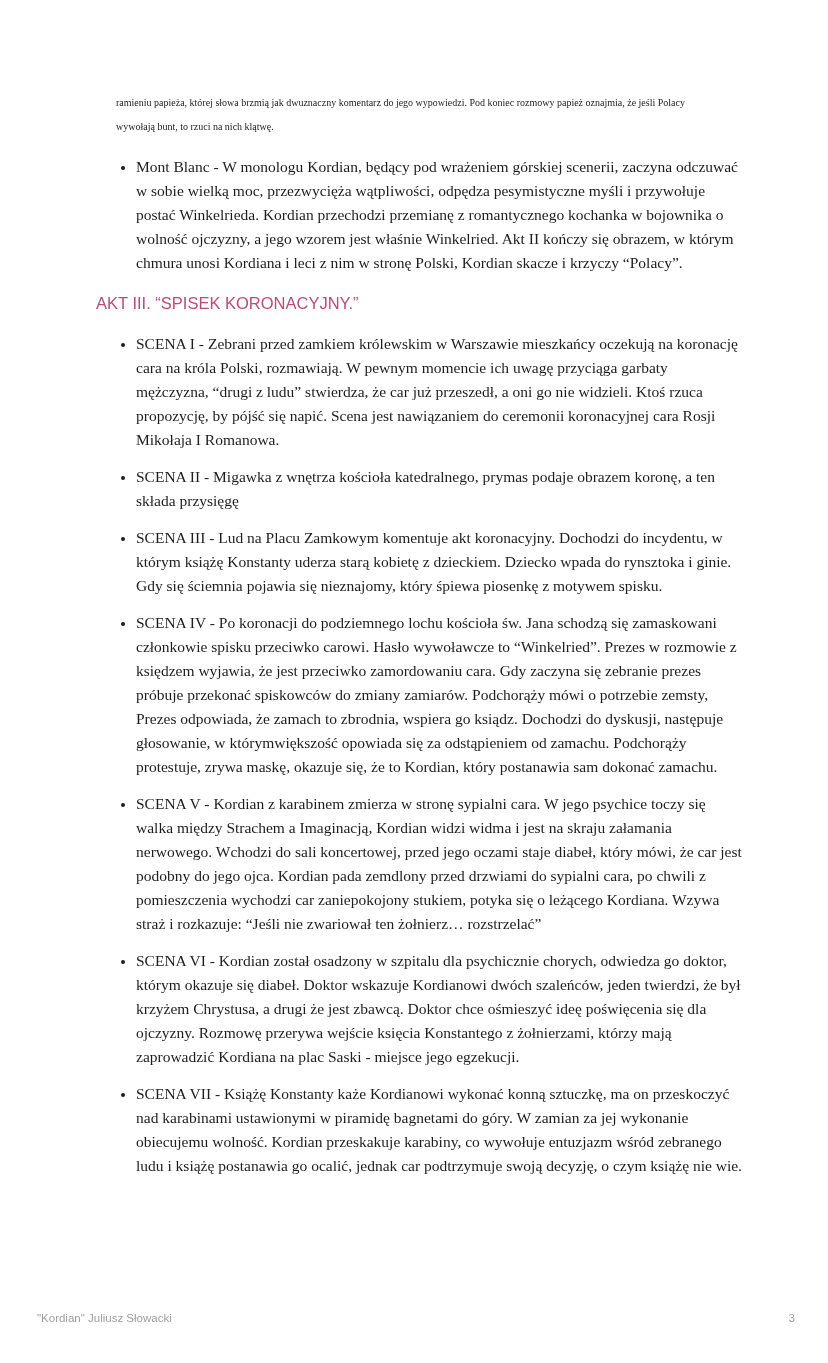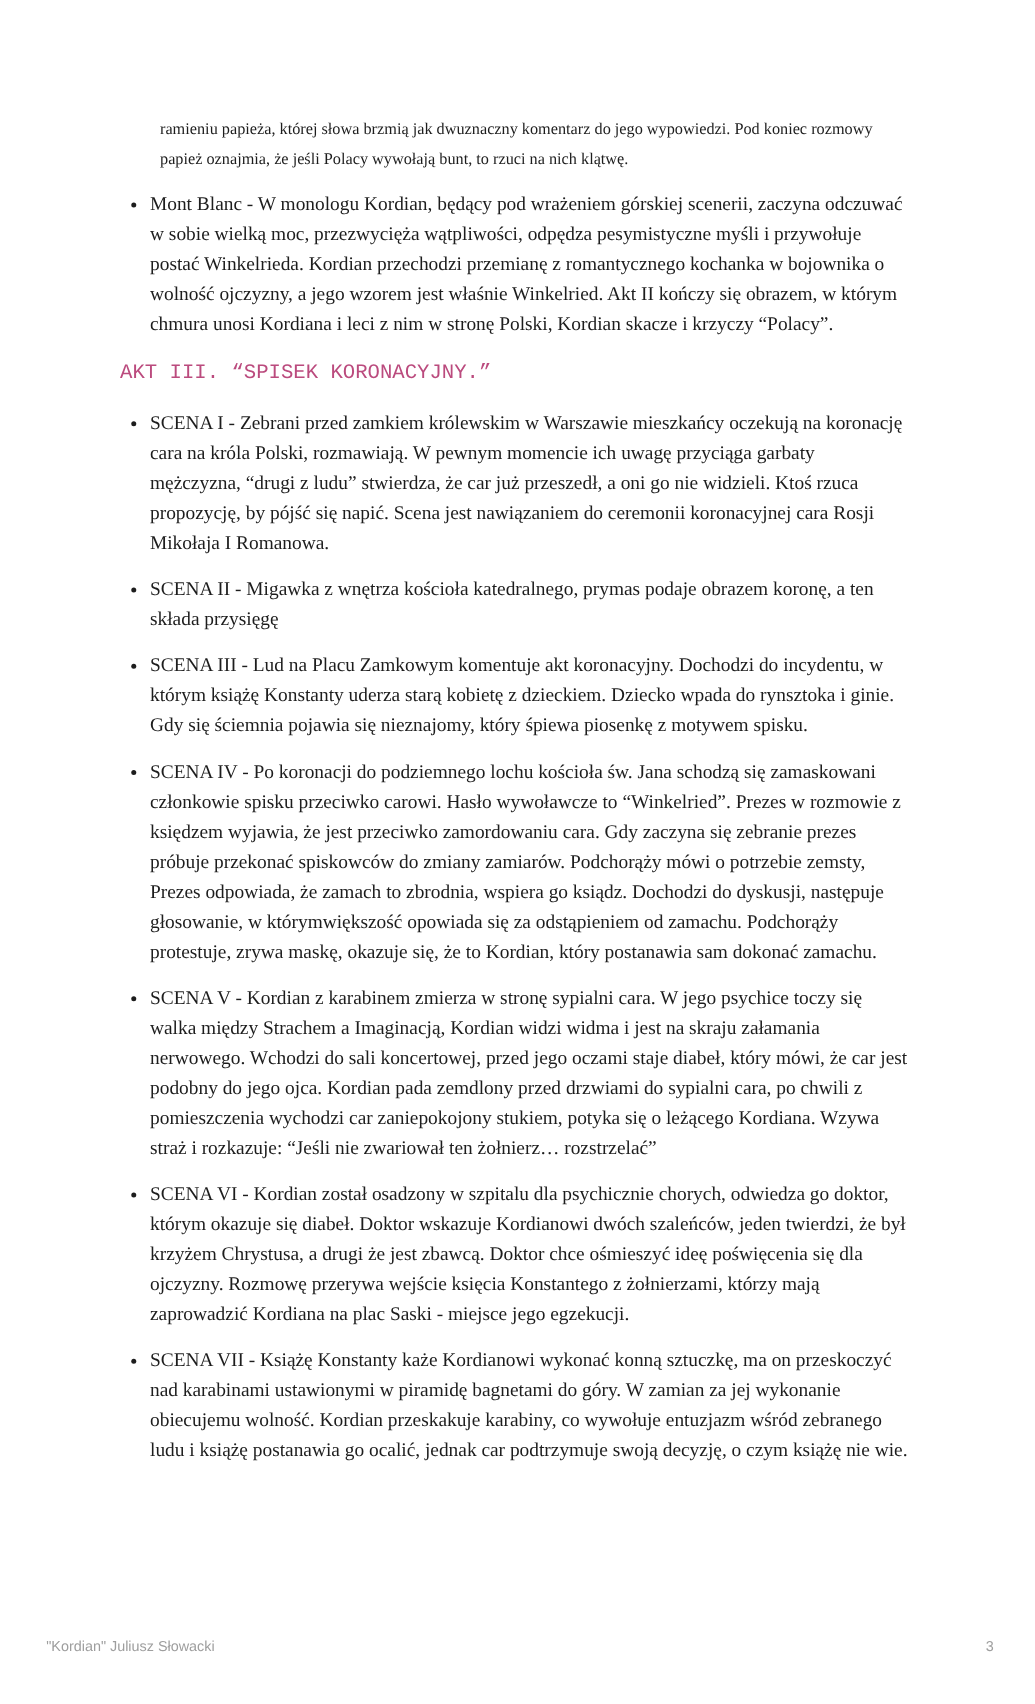--- a/index.html
+++ b/index.html
@@ -9,35 +9,35 @@
   body{
     width:828px;height:1363px;position:relative;overflow:hidden;
     background:var(--bg);
     font-family:"Liberation Serif", serif;
     color:var(--body);
     -webkit-font-smoothing:antialiased;
   }
   .page{position:absolute;inset:0;background:var(--bg);}
   .content{position:absolute;top:91px;left:96px;width:632px;}
   .intro{
-    margin:0 0 13px 32px;width:606px;
-    font-size:13px;line-height:24px;
+    margin:0 0 13px 20px;width:606px;
+    font-size:10px;line-height:24px;
   }
   ul.bullet-list{
-    margin:0;padding:0 0 0 24px;list-style:disc outside;width:630px;box-sizing:border-box;
+    margin:16px;padding:0 0 0 24px;list-style:disc outside;width:630px;box-sizing:border-box;
   }
   ul.bullet-list li{
     width:606px;font-size:15.5px;line-height:24px;margin:0 0 13px 0;
   }
   ul.bullet-list li::marker{color:var(--body);font-size:13px;}
   .act-heading{
     margin:14px 0 17px 0;
     font-size:16.5px;font-weight:normal;line-height:24px;
     color:var(--heading);
-    font-family:Liberation Mono, monospace;
+    font-family:Liberation Sans, sans-serif;
   }
   .footer{
     position:absolute;left:37px;right:33px;top:1311px;
     display:flex;justify-content:space-between;align-items:baseline;
     font-family:"Liberation Sans", sans-serif;
     font-size:11.5px;line-height:14px;color:var(--footer);
   }
 </style>
 </head>
 <body>

